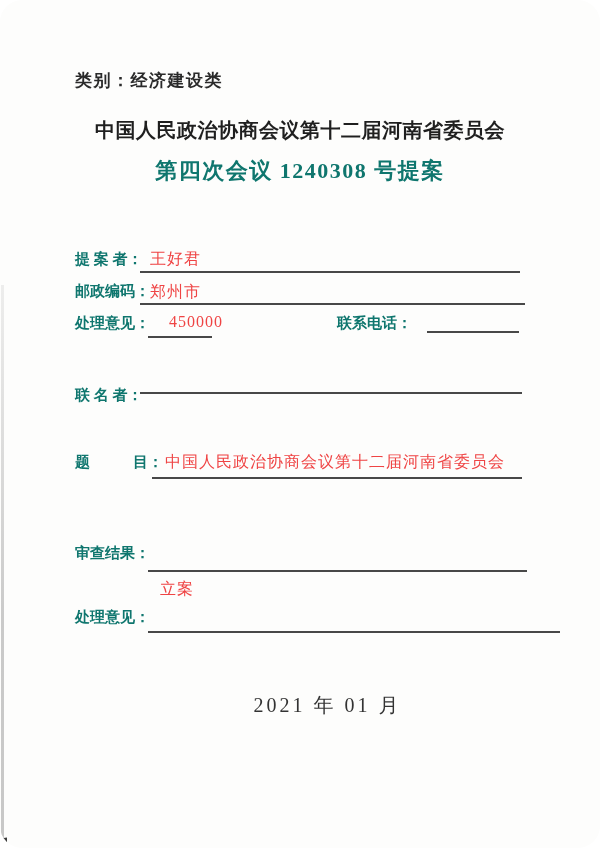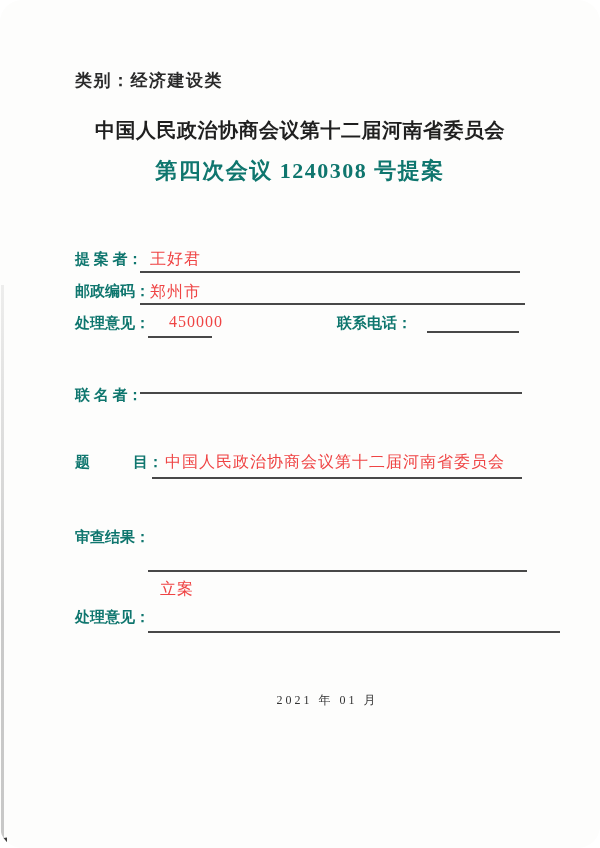--- a/index.html
+++ b/index.html
@@ -78,21 +78,21 @@
   .uline {
     position: absolute;
     height: 2px;
     background: #484848;
   }
   .date-line {
     position: absolute;
     left: 0; top: 692px;
     width: 600px;
     text-align: center;
-    font-size: 12px;
+    font-size: 20px;
     letter-spacing: 3px;
     color: #333;
     padding-left: 55px;
   }
 </style>
 </head>
 <body>
 
 <div id="page">
 
@@ -122,21 +122,21 @@
 
   <div class="field-label" style="left:75px; top:370px;margin-top:16px;">联 名 者：</div>
   <div class="field-value" style="left:150px; top:369px;"></div>
   <div class="uline" style="left:140px; top:392px; width:382px;"></div>
 
   <div class="field-label" style="left:75px; top:453px;">题</div>
   <div class="field-label" style="left:133px; top:453px;">目：</div>
   <div class="field-value" style="left:165px; top:452px;">中国人民政治协商会议第十二届河南省委员会</div>
   <div class="uline" style="left:152px; top:477px; width:370px;"></div>
 
-  <div class="field-label" style="left:75px; top:528px;text-align:right;">审查结果：</div>
+  <div class="field-label" style="left:75px; top:544px;text-align:right;">审查结果：</div>
   <div class="field-value" style="left:160px; top:579px;">立案</div>
   <div class="uline" style="left:148px; top:570px; width:379px;"></div>
 
   <div class="field-label" style="left:75px; top:608px;">处理意见：</div>
   <div class="uline" style="left:148px; top:631px; width:412px;"></div>
 
   <div class="date-line">2021 年 01 月</div>
 
 </div>
 

